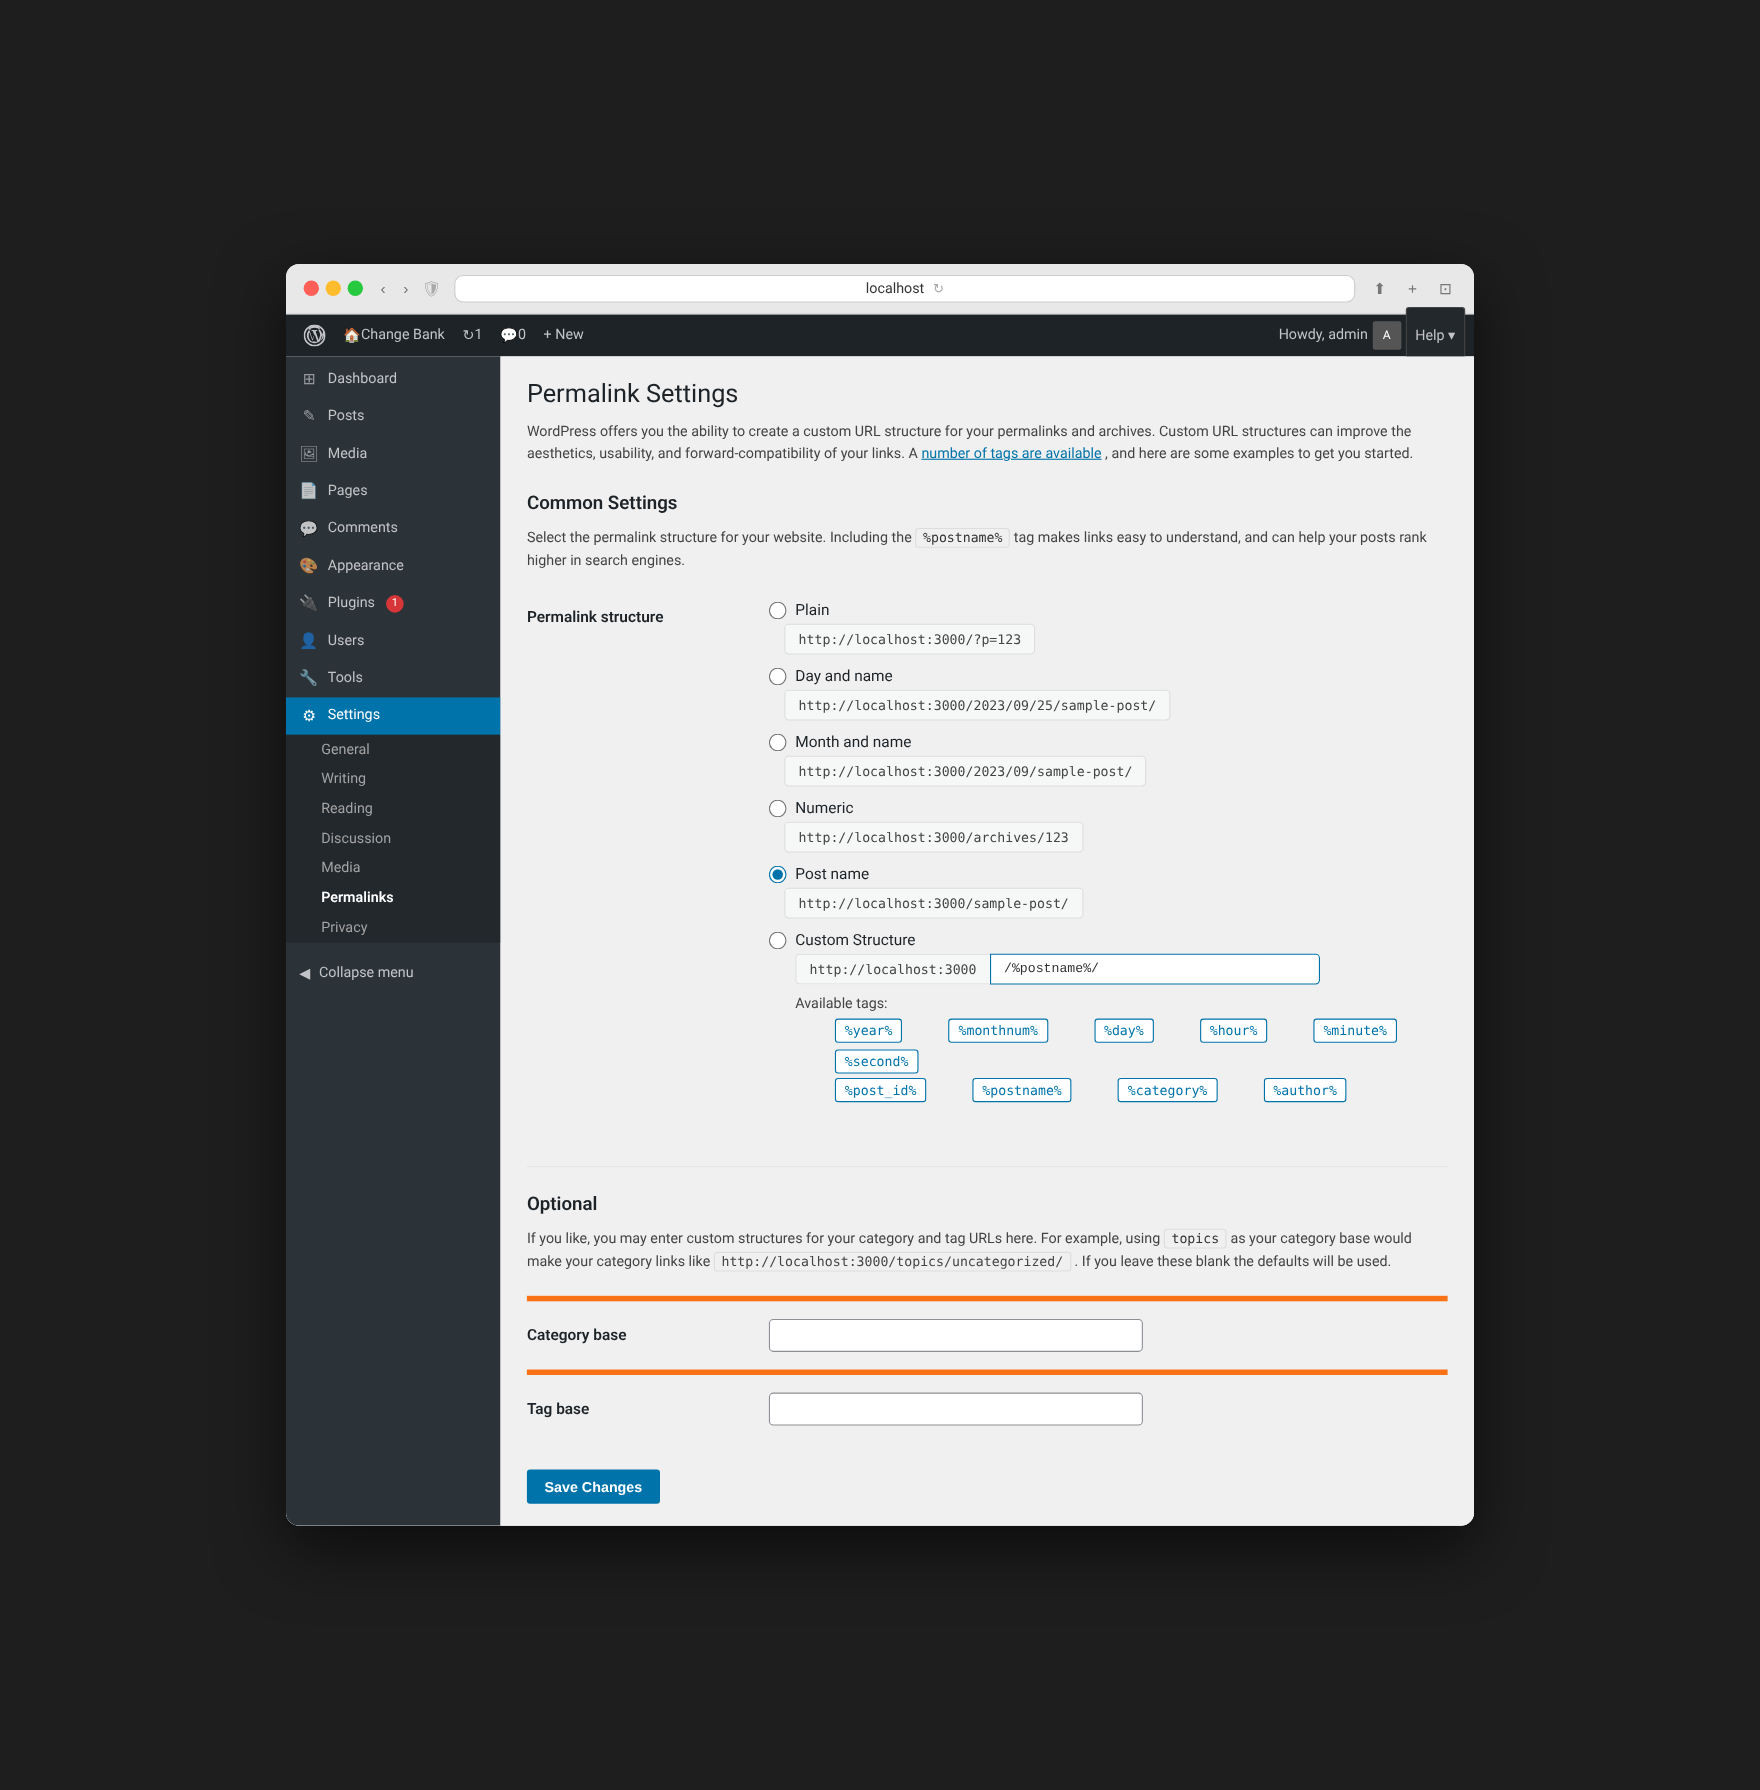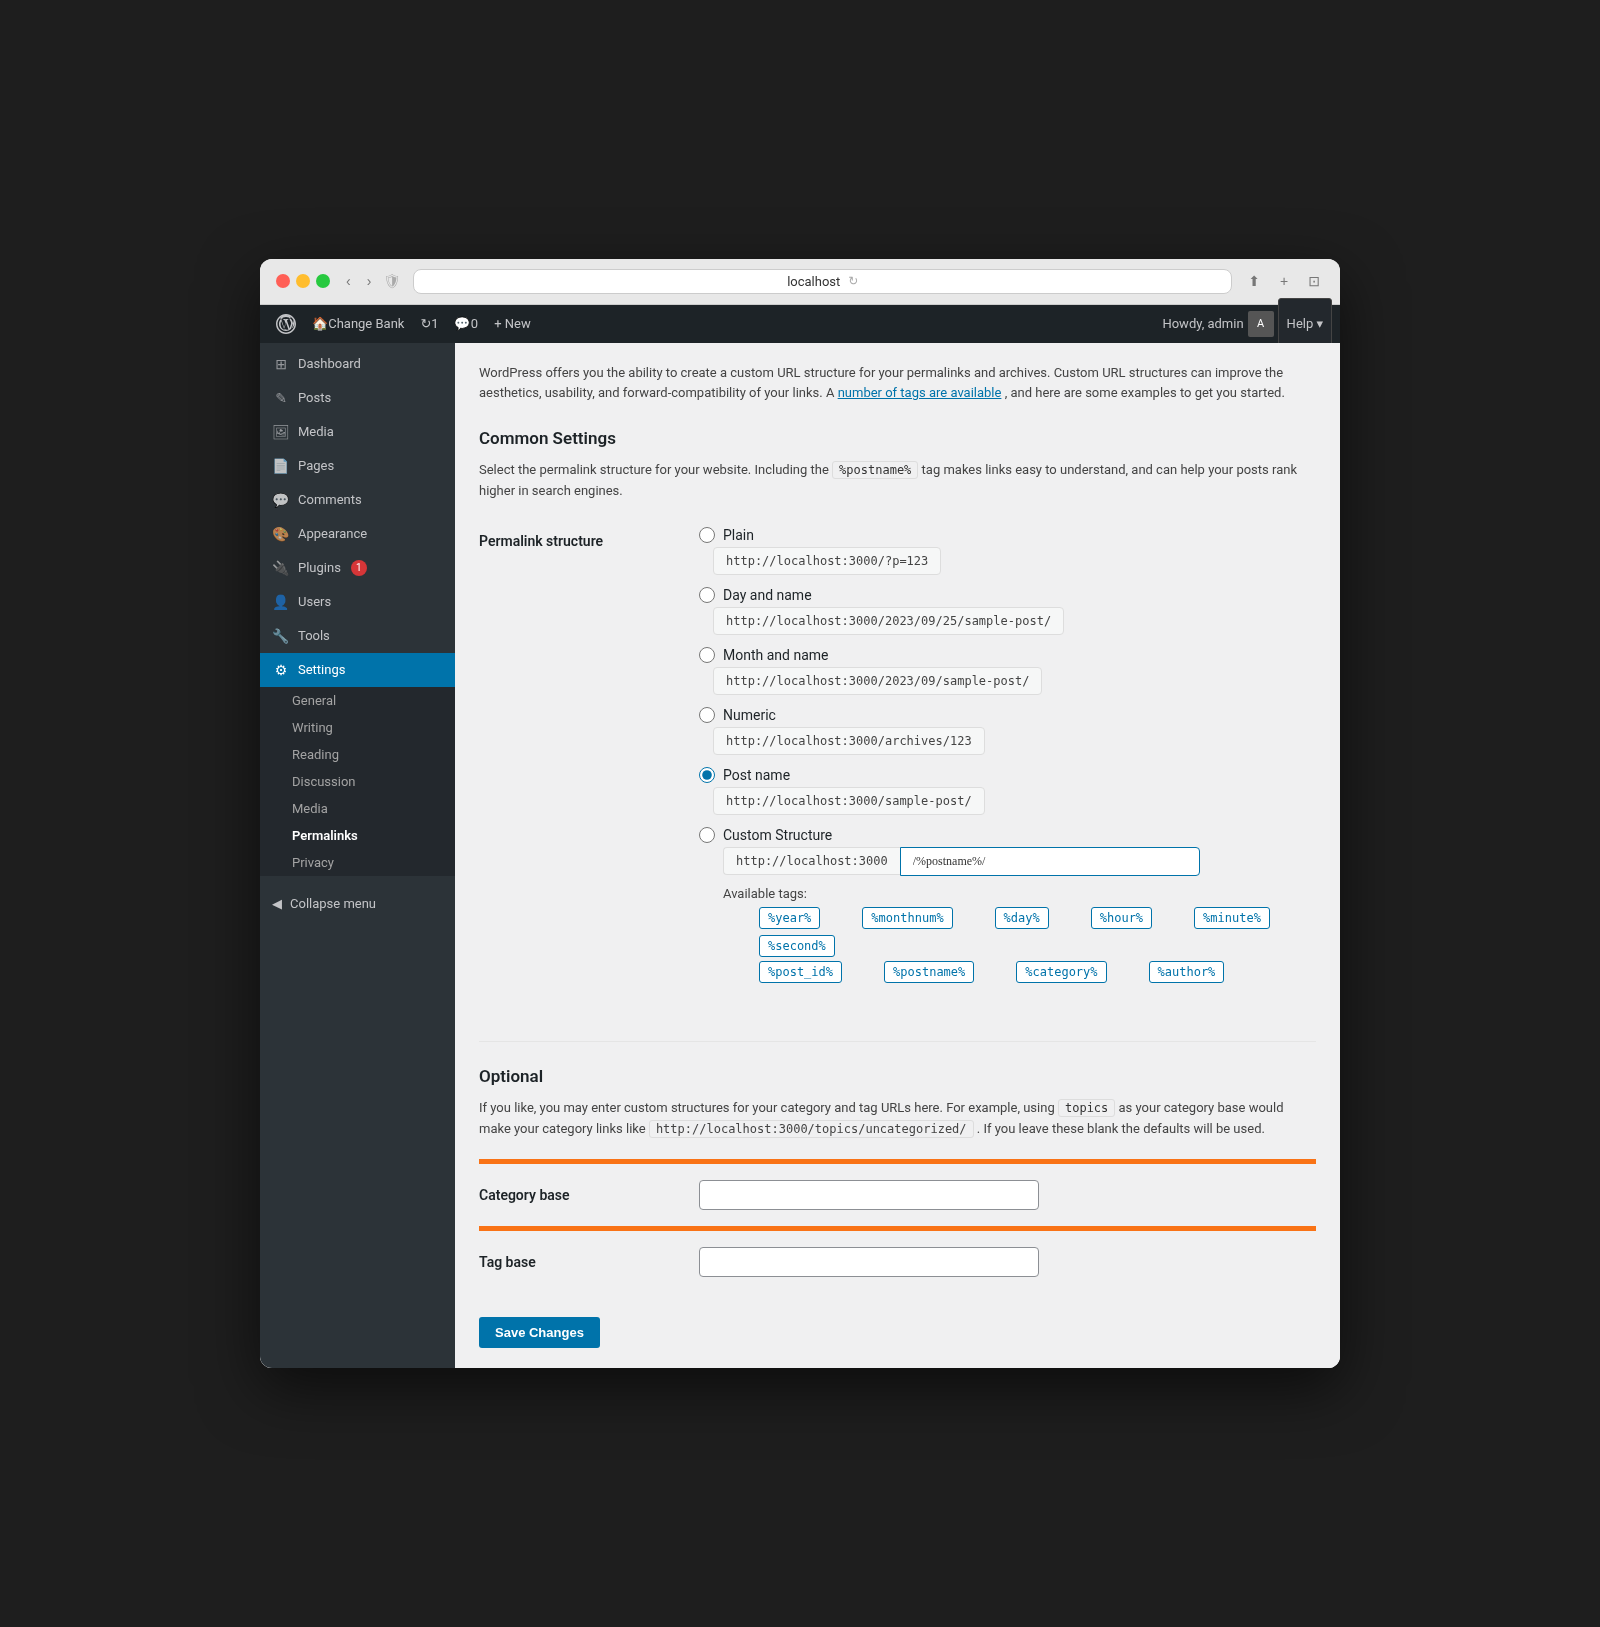--- a/index.html
+++ b/index.html
@@ -321,21 +321,21 @@
       border-radius: 4px 0 0 4px;
       padding: 6px 12px;
       font-family: monospace;
       font-size: 12px;
       color: #444;
     }
     .custom-input {
       border: 1px solid #0073aa;
       border-radius: 0 4px 4px 0;
       padding: 6px 12px;
-      font-family: Liberation Serif, serif;
+      font-family: Liberation Mono, monospace;
       font-size: 12px;
       color: #333;
       width: 300px;
       outline: none;
     }
 
     .available-tags-label {
       font-size: 13px;
       color: #444;
       margin: 10px 0 6px 24px;
@@ -551,20 +551,21 @@
             </li>
           </ul>
         </ul>
         <div class="sidebar-collapse">
           <span>◀</span>
           <span>Collapse menu</span>
         </div>
       </div>
 
       <div class="content-area">
+        <h1 class="page-title">Permalink Settings</h1>
 
         <p class="page-description">
           <span>WordPress offers you the ability to create a custom URL structure for your permalinks and archives. Custom URL structures can improve the aesthetics, usability, and forward-compatibility of your links. A </span>
           <a href="#">number of tags are available</a>
           <span>, and here are some examples to get you started.</span>
         </p>
 
         <h2 class="section-title">Common Settings</h2>
 
         <p class="section-description">

